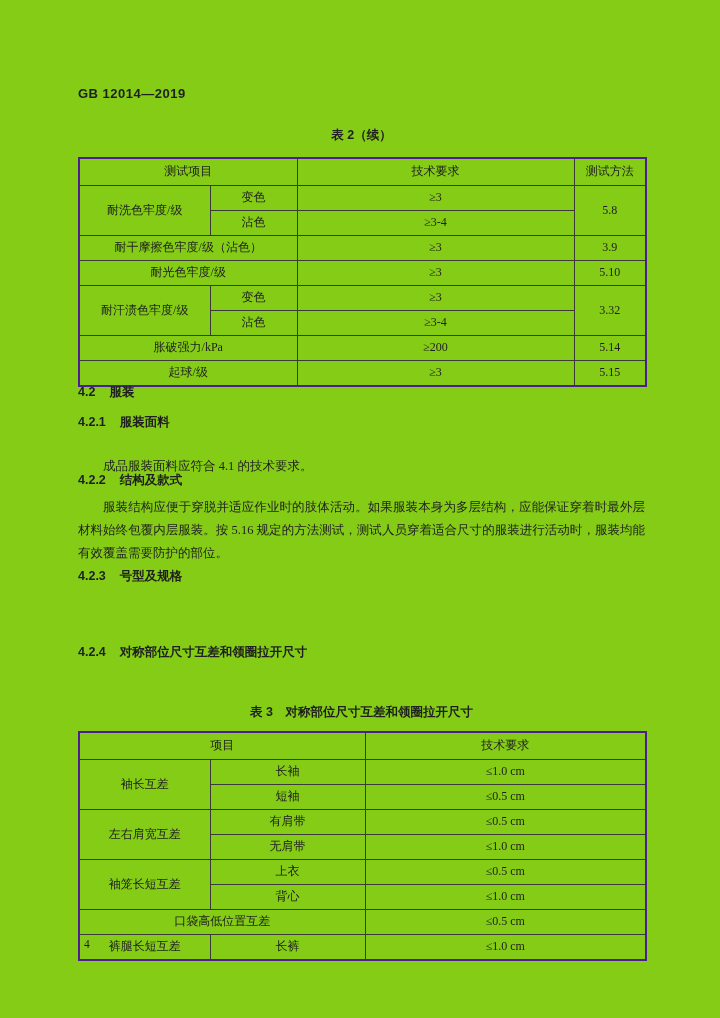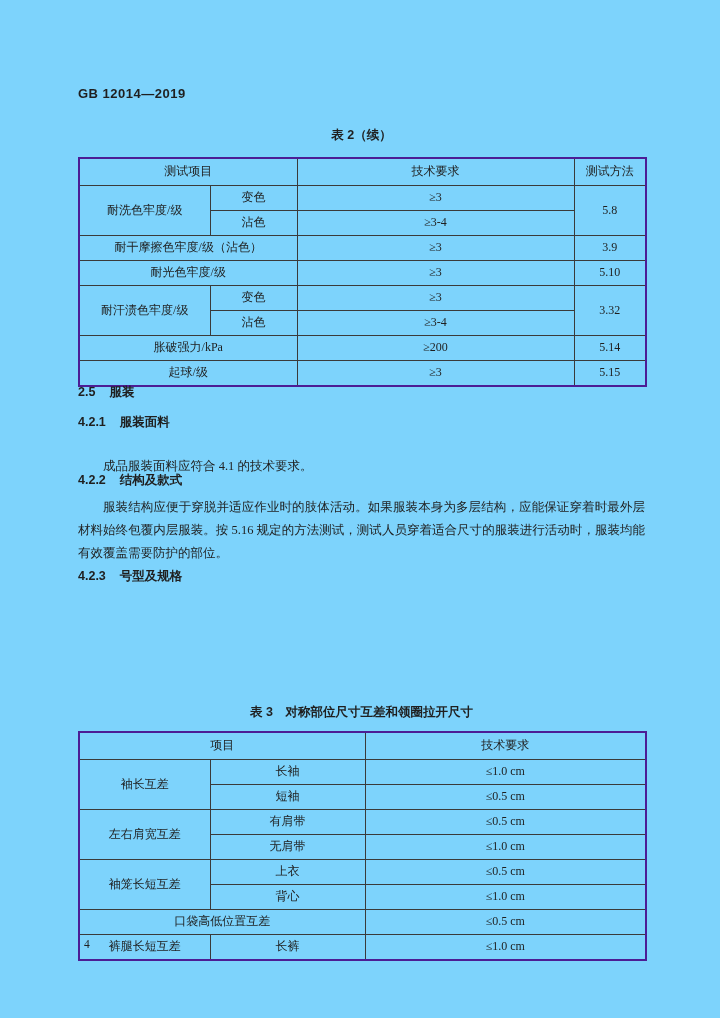--- a/index.html
+++ b/index.html
@@ -1,21 +1,21 @@
 <!DOCTYPE html>
 <html><head>
 <meta charset="utf-8">
 <style>
   html,body { margin:0; padding:0; }
   body { background:#e8e8e8; }
   .page {
     position:relative;
     width:720px; height:1018px;
     margin:0 auto;
-    background:#7dd3fc;
+    background:#84cc16;
     color:#1f1f1f;
     font-family:"Liberation Serif","DejaVu Serif",serif;
     overflow:hidden;
   }
   .abs { position:absolute; }
   .std-code {
     left:78px; top:86px;
     font-family:"Liberation Sans","DejaVu Sans",sans-serif;
     font-weight:bold; font-size:13px; letter-spacing:0.5px;
   }
@@ -115,37 +115,40 @@
       <tr>
         <td colspan="2">起球/级</td>
         <td>≥3</td>
         <td>5.15</td>
       </tr>
     </tbody>
       </table>
   </div>
 
   <div class="abs sec-heading" style="top:384px;">
-    <span class="sec-num">2.5</span><span>服装</span>
+    <span class="sec-num">4.2</span><span>服装</span>
   </div>
 
   <div class="abs sec-heading" style="top:414px;">
     <span class="sec-num">4.2.1</span><span>服装面料</span>
   </div>
   <div class="abs body-para" style="top:455px;">成品服装面料应符合 4.1 的技术要求。</div>
 
   <div class="abs sec-heading" style="top:472px;">
     <span class="sec-num">4.2.2</span><span>结构及款式</span>
   </div>
   <div class="abs body-para" style="top:496px;">服装结构应便于穿脱并适应作业时的肢体活动。如果服装本身为多层结构，应能保证穿着时最外层材料始终包覆内层服装。按 5.16 规定的方法测试，测试人员穿着适合尺寸的服装进行活动时，服装均能有效覆盖需要防护的部位。</div>
 
   <div class="abs sec-heading" style="top:568px;">
     <span class="sec-num">4.2.3</span><span>号型及规格</span>
   </div>
 
+  <div class="abs sec-heading" style="top:644px;">
+    <span class="sec-num">4.2.4</span><span>对称部位尺寸互差和领圈拉开尺寸</span>
+  </div>
 
   <div class="abs tbl-caption" style="top:704px;">表 3　对称部位尺寸互差和领圈拉开尺寸</div>
 
   <div class="abs" style="left:78px; top:731px;">
     <table class="std">
       <colgroup>
           <col style="width:131px">
           <col style="width:155px">
           <col style="width:281px">
         </colgroup>

